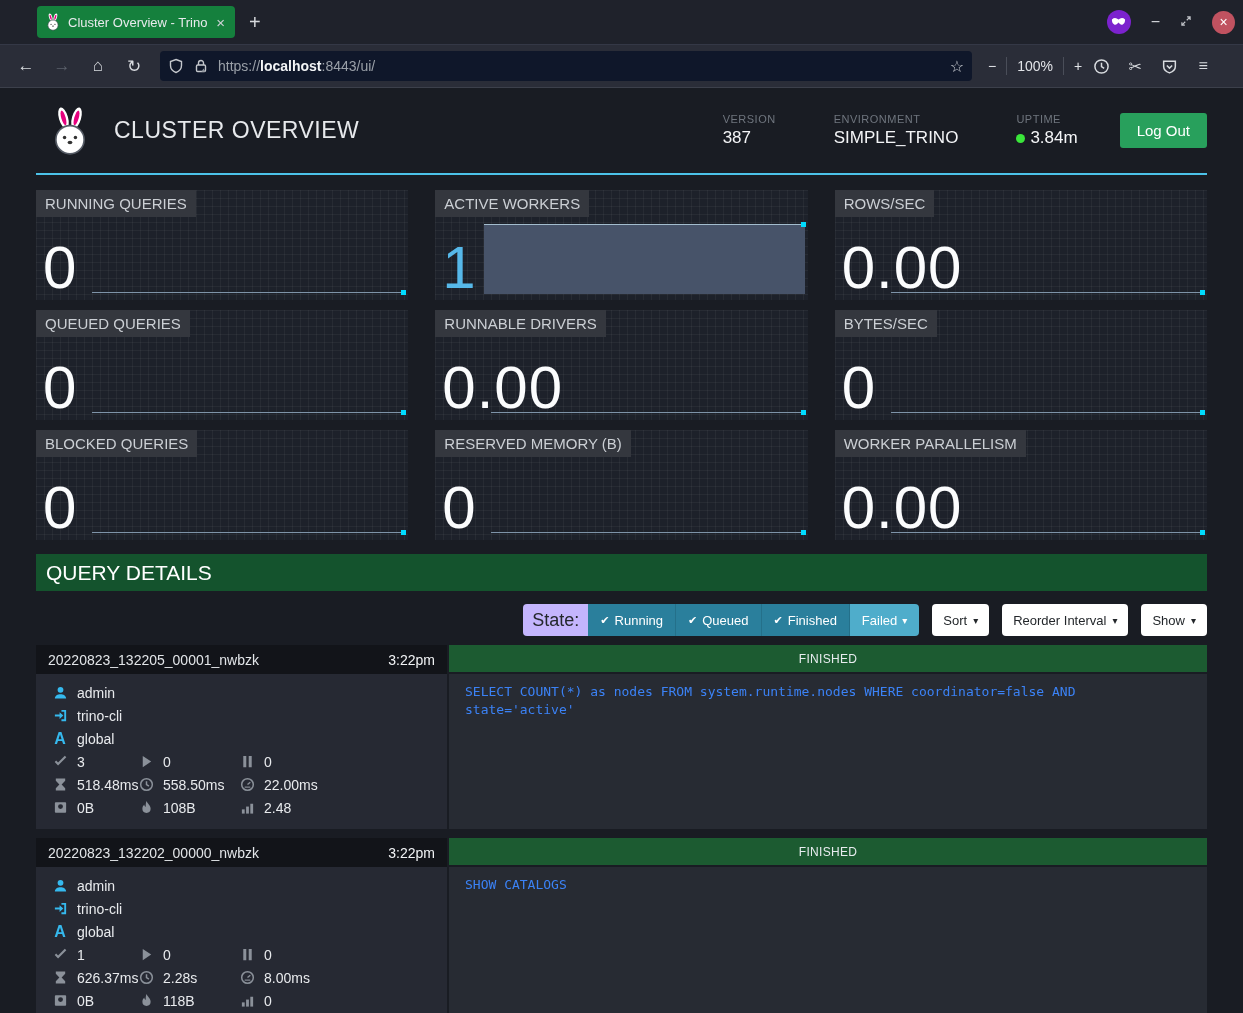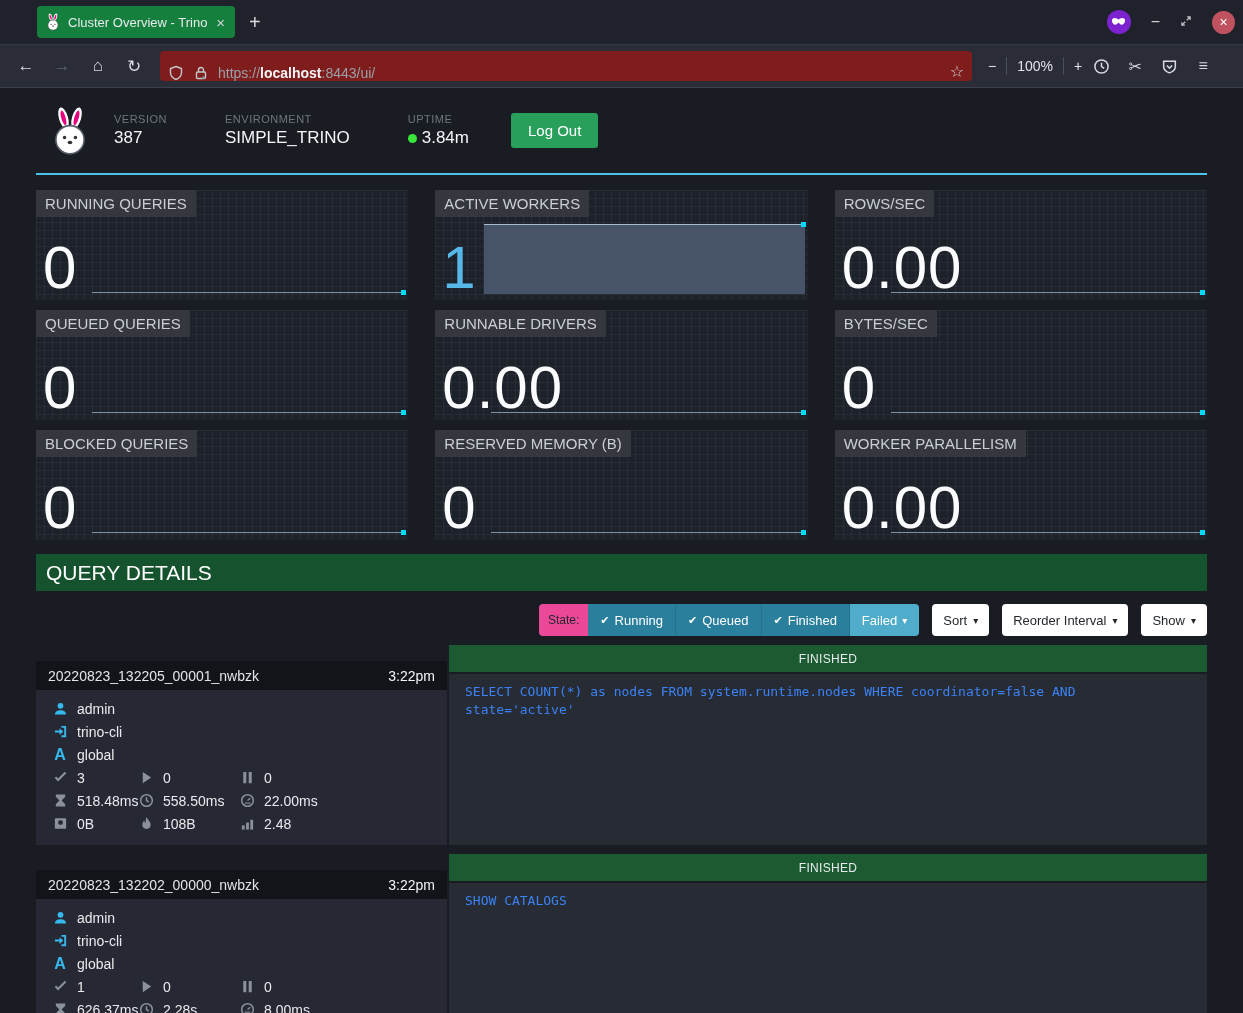--- a/index.html
+++ b/index.html
@@ -22,22 +22,22 @@
   .win-restore{color:#c3c6cb;}
   .win-restore svg{width:12px;height:12px;stroke:#c3c6cb;}
   .win-close{width:23px;height:23px;border-radius:50%;background:#c05260;color:#fff;display:flex;
              align-items:center;justify-content:center;font-size:14px;}
 
   
   .toolbar{height:42px;background:#2a2d38;border-top:1px solid #343846;border-bottom:1px solid #3c404b;
            display:flex;align-items:center;flex:0 0 42px;padding:0 10px;gap:4px;color:#d8dbdf;}
   .nav-ic{width:32px;height:30px;display:flex;align-items:center;justify-content:center;font-size:17px;border-radius:4px;}
   .nav-ic.dim{color:#5c616b;}
-  .urlbar{flex:0 0 796px;height:30px;background:#7f1d1d;border-radius:4px;margin:0 6px;display:flex;
-          align-items:flex-end;padding:0 8px;gap:9px;font-size:14px;}
+  .urlbar{flex:0 0 796px;height:30px;background:#0f172a;border-radius:4px;margin:0 6px;display:flex;
+          align-items:center;padding:0 8px;gap:9px;font-size:14px;}
   .urlbar svg{width:16px;height:16px;stroke:#c4c7cc;fill:none;stroke-width:1.4;}
   .url-text{flex:1;color:#9aa0a8;white-space:nowrap;overflow:hidden;}
   .url-host{color:#f2f4f6;font-weight:bold;}
   .url-star{color:#d0d3d8;font-size:16px;}
   .zoomgrp{display:flex;align-items:center;gap:10px;margin-left:6px;font-size:14px;color:#e2e4e8;}
   .zsep{width:1px;height:18px;background:#4a4e59;}
   .tool-ic{width:30px;height:30px;display:flex;align-items:center;justify-content:center;color:#d8dbdf;font-size:16px;}
   .tool-ic svg{width:17px;height:17px;stroke:#d8dbdf;fill:none;stroke-width:1.4;}
 
   
@@ -72,33 +72,33 @@
 
   
   .qd-head{margin-top:14px;height:37px;background:#14532d;color:#fff;font-size:21px;display:flex;
            align-items:center;padding-left:10px;}
   .qd-bar{display:flex;align-items:center;margin-top:13px;}
   .search{flex:0 0 513px;height:30px;border:none;border-radius:4px;padding:0 11px;font-size:13px;
           font-family:inherit;color:#3a3f45;background:#fff;outline:none;}
   .search::placeholder{color:#8f959c;}
   .qd-right{margin-left:auto;display:flex;align-items:center;gap:13px;}
   .stategrp{display:flex;height:32px;}
-  .state-lbl{background:#ec4899;color:#23272b;font-size:12px;display:flex;align-items:center;padding:0 9px;
+  .state-lbl{background:#c4b5fd;color:#23272b;font-size:18px;display:flex;align-items:center;padding:0 9px;
              border-radius:4px 0 0 4px;}
   .st-btn{background:#2a7f9c;color:#fff;font-size:13px;display:flex;align-items:center;gap:5px;
           padding:0 12px;border-right:1px solid #24708a;}
   .st-btn .ck{font-size:11px;}
   .st-btn.failed{background:#4fadcb;border-right:none;border-radius:0 4px 4px 0;}
   .btn-w{background:#fff;color:#23272b;font-size:13px;height:32px;display:flex;align-items:center;gap:6px;
          padding:0 11px;border-radius:4px;}
   .caret{font-size:10px;}
 
   
   .qrow{display:flex;gap:2px;margin-top:9px;}
-  .q-left{flex:0 0 411px;display:flex;flex-direction:column;margin-top:16px;}
+  .q-left{flex:0 0 411px;display:flex;flex-direction:column;}
   .q-right{flex:1;display:flex;flex-direction:column;}
   .qid-bar{height:29px;background:#121419;display:flex;align-items:center;justify-content:space-between;
            padding:0 12px;font-size:14px;}
   .qid{color:#e2e5e8;}
   .qtime{color:#f2f4f6;}
   .qstatus{height:27px;margin-bottom:2px;background:#1c5b31;color:#e8ecef;font-size:12px;display:flex;
            align-items:center;justify-content:center;letter-spacing:.3px;}
   .qmeta{flex:1;background:#262933;padding:7px 0 10px 16px;}
   .mline{height:23px;display:flex;align-items:center;gap:9px;font-size:14px;color:#e8eaed;}
   .mgrid{display:grid;grid-template-columns:86px 101px 1fr;}
@@ -195,20 +195,21 @@
         <svg class="hd-logo" viewBox="0 0 40 46">
           <ellipse cx="14" cy="11" rx="4.2" ry="10" fill="#fff" transform="rotate(-16 14 11)"></ellipse>
           <ellipse cx="14" cy="11" rx="2" ry="7" fill="#e6007e" transform="rotate(-16 14 11)"></ellipse>
           <ellipse cx="26" cy="11" rx="4.2" ry="10" fill="#fff" transform="rotate(16 26 11)"></ellipse>
           <ellipse cx="26" cy="11" rx="2" ry="7" fill="#e6007e" transform="rotate(16 26 11)"></ellipse>
           <circle cx="20" cy="31" r="13" fill="#fff" stroke="#555b65" stroke-width="1.5"></circle>
           <circle cx="15" cy="29" r="1.6" fill="#333"></circle>
             <circle cx="25" cy="29" r="1.6" fill="#333"></circle>
           <ellipse cx="20" cy="33.5" rx="2.2" ry="1.6" fill="#333"></ellipse>
         </svg>
+        <div class="hd-title">CLUSTER OVERVIEW</div>
         <div class="hd-meta">
           <div class="meta-b">
             <div class="lbl">VERSION</div>
             <div class="val">387</div>
           </div>
           <div class="meta-b">
             <div class="lbl">ENVIRONMENT</div>
             <div class="val">SIMPLE_TRINO</div>
           </div>
           <div class="meta-b">

